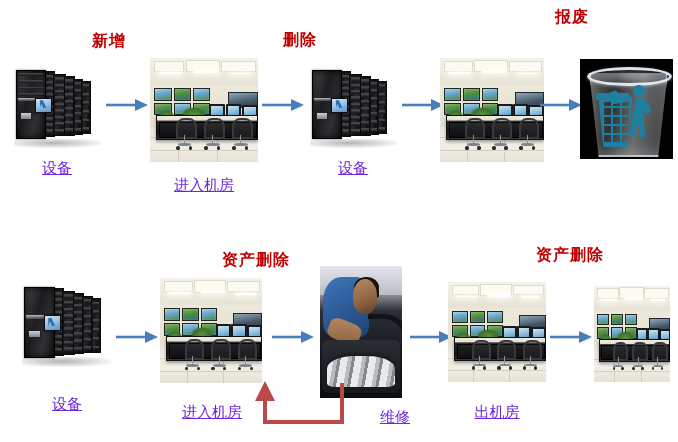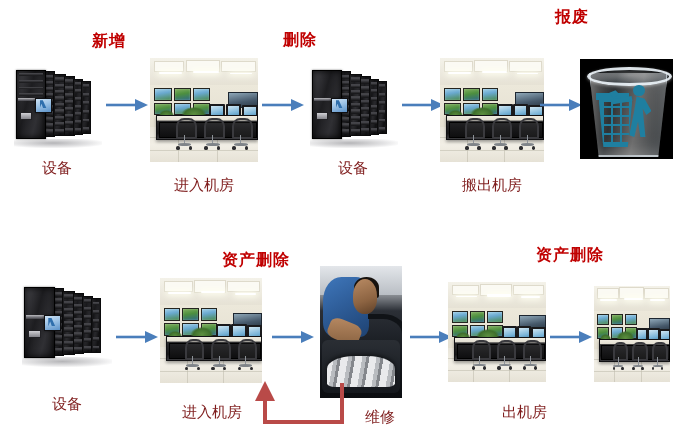--- a/index.html
+++ b/index.html
@@ -19,23 +19,24 @@
     overflow: hidden;
   }
   .node-img {
     position: absolute;
     overflow: hidden;
   }
   .node-label {
     position: absolute;
     text-align: center;
     font-size: 15px;
-    color: #7f1d1d;
+    color: #6d28d9;
     white-space: nowrap;
     line-height: 1;
+    text-decoration: underline;
   }
   .edge-label {
     position: absolute;
     font-size: 16px;
     font-weight: bold;
     white-space: nowrap;
     line-height: 1;
     letter-spacing: 1px;
   }
 
@@ -714,21 +715,20 @@
       </div>
       <div class="chair" style="left:74%; top:58%; width:20%; height:30%;">
         <div class="back"></div>
           <div class="stem"></div>
           <div class="base"></div>
         <div class="wheel" style="left:12%;"></div>
           <div class="wheel" style="left:70%;"></div>
       </div>
     </div>
   </div>
-  <div class="node-label" style="left:432px; top:177px; width:120px;">搬出机房</div>
 
   <div class="arrow" style="left:540px; top:98px; width:42px;">
     <svg width="42" height="14" viewBox="0 0 42 14">
       <line x1="0" y1="7" x2="30" y2="7" stroke="#4a7ebb" stroke-width="2.6"></line>
       <polygon points="29,1 42,7 29,13" fill="#4a7ebb"></polygon>
     </svg>
   </div>
 
   <div class="edge-label" style="left:555px; top:9px; color:#c00000;">报废</div>
 
@@ -899,21 +899,21 @@
       <div class="ra-sky"></div>
       <div class="ra-person-torso"></div>
       <div class="ra-hair"></div>
       <div class="ra-head"></div>
       <div class="ra-arm"></div>
       <div class="ra-hose"></div>
       <div class="ra-engine"></div>
       <div class="ra-manifold"></div>
     </div>
   </div>
-  <div class="node-label" style="left:350px; top:409px; width:60px; text-align:center;">维修</div>
+  <div class="node-label" style="left:350px; top:409px; width:60px; text-align:right;">维修</div>
 
   <div class="feedback-arrow" style="left:250px; top:381px; width:98px; height:48px;">
     <svg width="98" height="48" viewBox="0 0 98 48">
       <path d="M 92 2 L 92 41 L 15 41 L 15 20" stroke="#b94a48" stroke-width="4" fill="none" stroke-linecap="butt" stroke-linejoin="miter"></path>
       <polygon points="15,0 5,20 25,20" fill="#b94a48"></polygon>
     </svg>
   </div>
 
   <div class="arrow" style="left:410px; top:330px; width:42px;">
     <svg width="42" height="14" viewBox="0 0 42 14">
@@ -972,21 +972,21 @@
       </div>
       <div class="chair" style="left:74%; top:58%; width:20%; height:30%;">
         <div class="back"></div>
           <div class="stem"></div>
           <div class="base"></div>
         <div class="wheel" style="left:12%;"></div>
           <div class="wheel" style="left:70%;"></div>
       </div>
     </div>
   </div>
-  <div class="node-label" style="left:447px; top:404px; width:100px;text-align:right;">出机房</div>
+  <div class="node-label" style="left:447px; top:404px; width:100px;">出机房</div>
 
   <div class="edge-label" style="left:536px; top:247px; color:#c00000;">资产删除</div>
 
   <div class="arrow" style="left:550px; top:330px; width:42px;">
     <svg width="42" height="14" viewBox="0 0 42 14">
       <line x1="0" y1="7" x2="30" y2="7" stroke="#4a7ebb" stroke-width="2.6"></line>
       <polygon points="29,1 42,7 29,13" fill="#4a7ebb"></polygon>
     </svg>
   </div>
 

